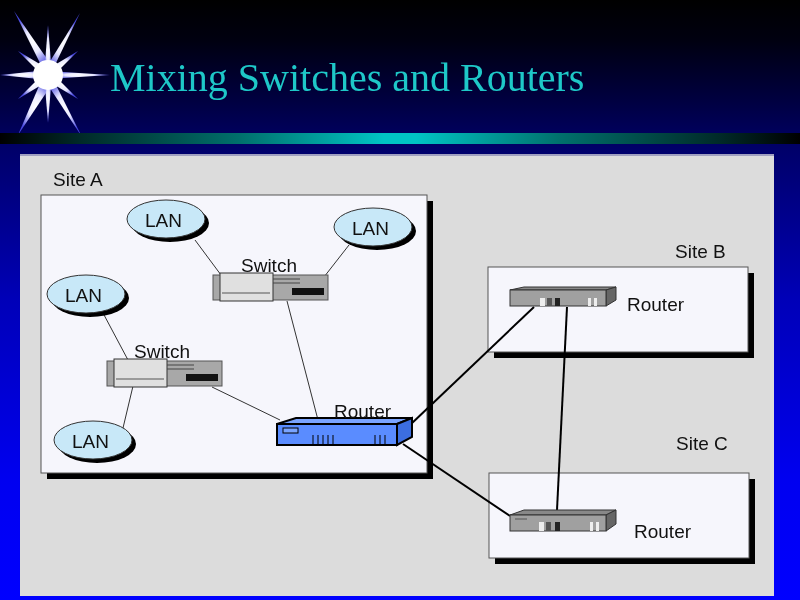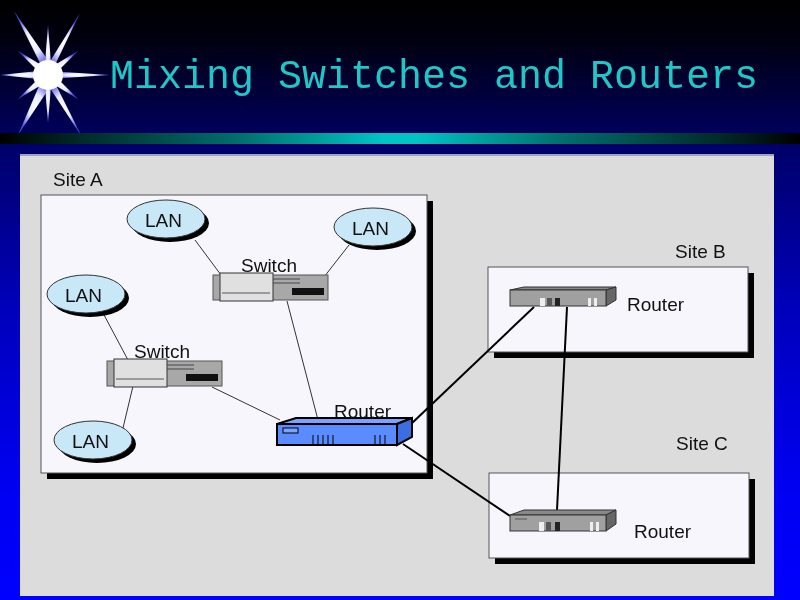--- a/index.html
+++ b/index.html
@@ -3,21 +3,21 @@
 <meta charset="utf-8">
 <style>
   html, body { margin:0; padding:0; }
   body {
     width:800px; height:600px; overflow:hidden; position:relative;
     background: linear-gradient(to bottom, #000000 0px, #000010 40px, #000040 100px, #00006a 150px, #0000b8 300px, #0000f0 480px, #0000ff 600px);
     font-family: "Liberation Sans", sans-serif;
   }
   .title {
     position:absolute; left:110px; top:58px;
-    font-family: Liberation Mono, monospace; font-size:40px; color:#1ec8c8;
+    font-family: Liberation Serif, serif; font-size:40px; color:#1ec8c8;
     white-space:nowrap; line-height:1;
   }
   .rule {
     position:absolute; left:0; top:133px; width:800px; height:11px;
     background: linear-gradient(to right, #000000 0%, #002a28 10%, #00706c 30%, #00c4c4 48%, #00c4c4 52%, #00706c 70%, #002a28 90%, #000000 100%);
   }
   .panel {
     position:absolute; left:20px; top:154px; width:754px; height:440px;
     background:#dcdcdc; border-top:2px solid #a0a0c0;
   }

